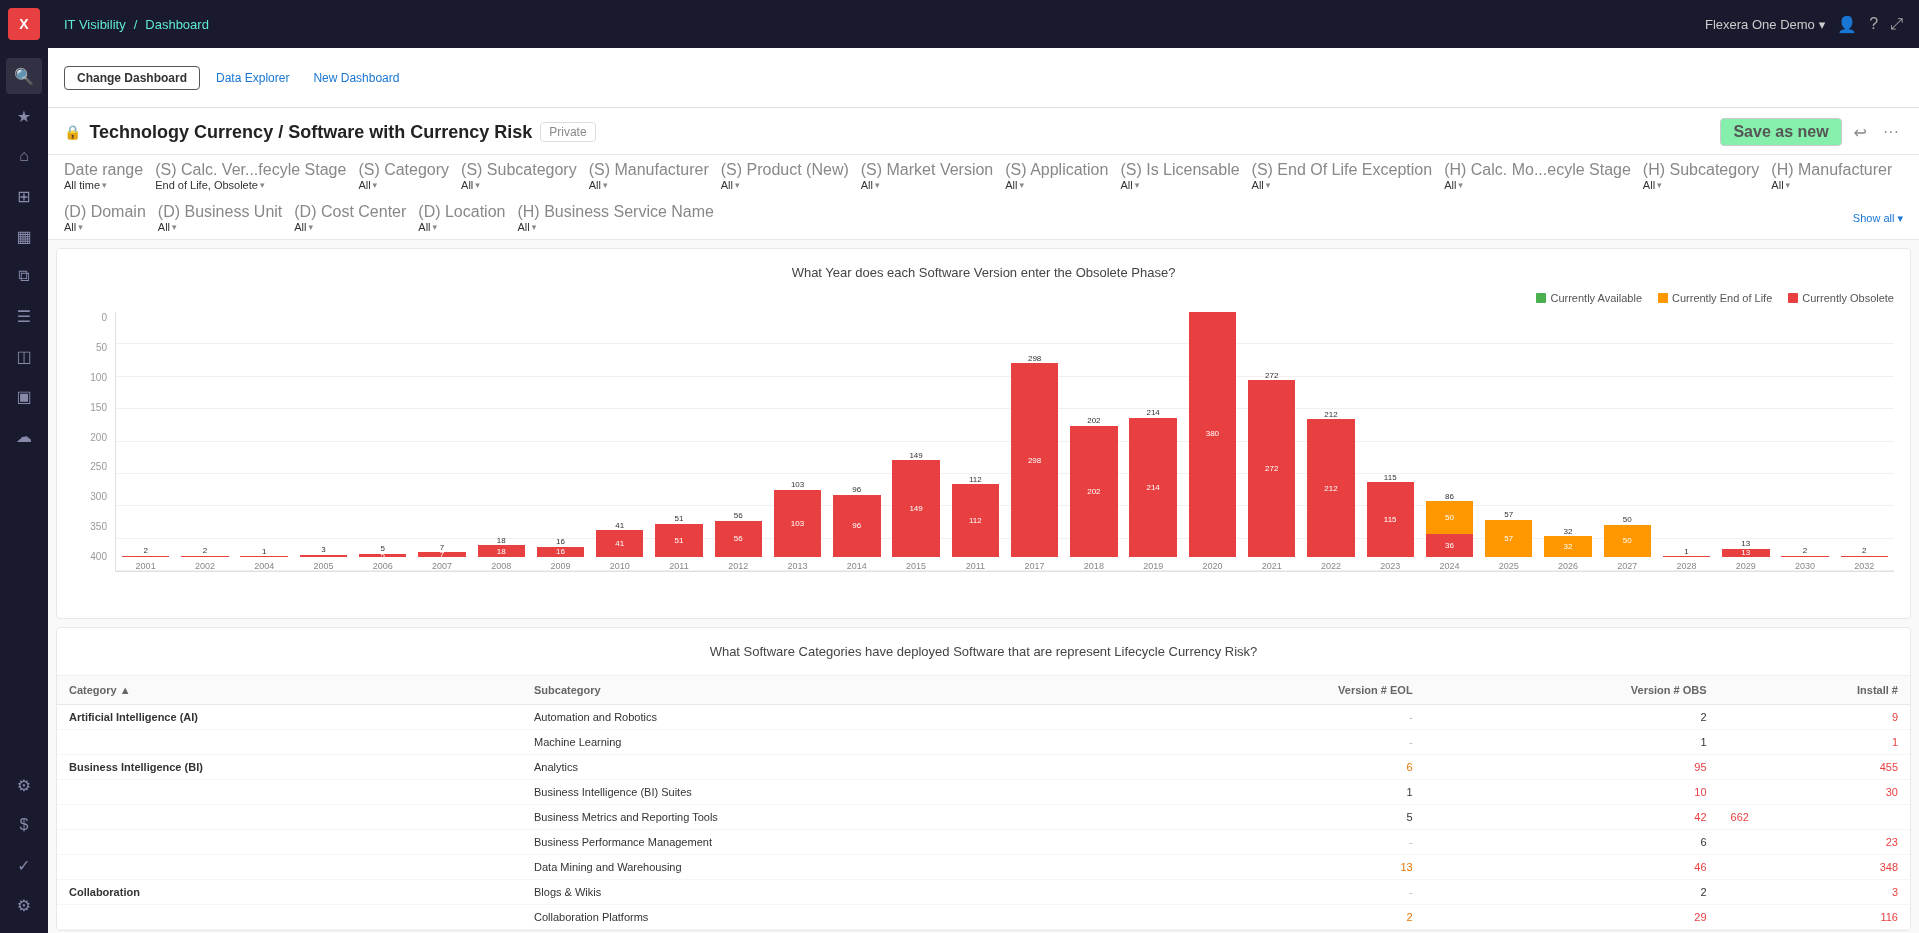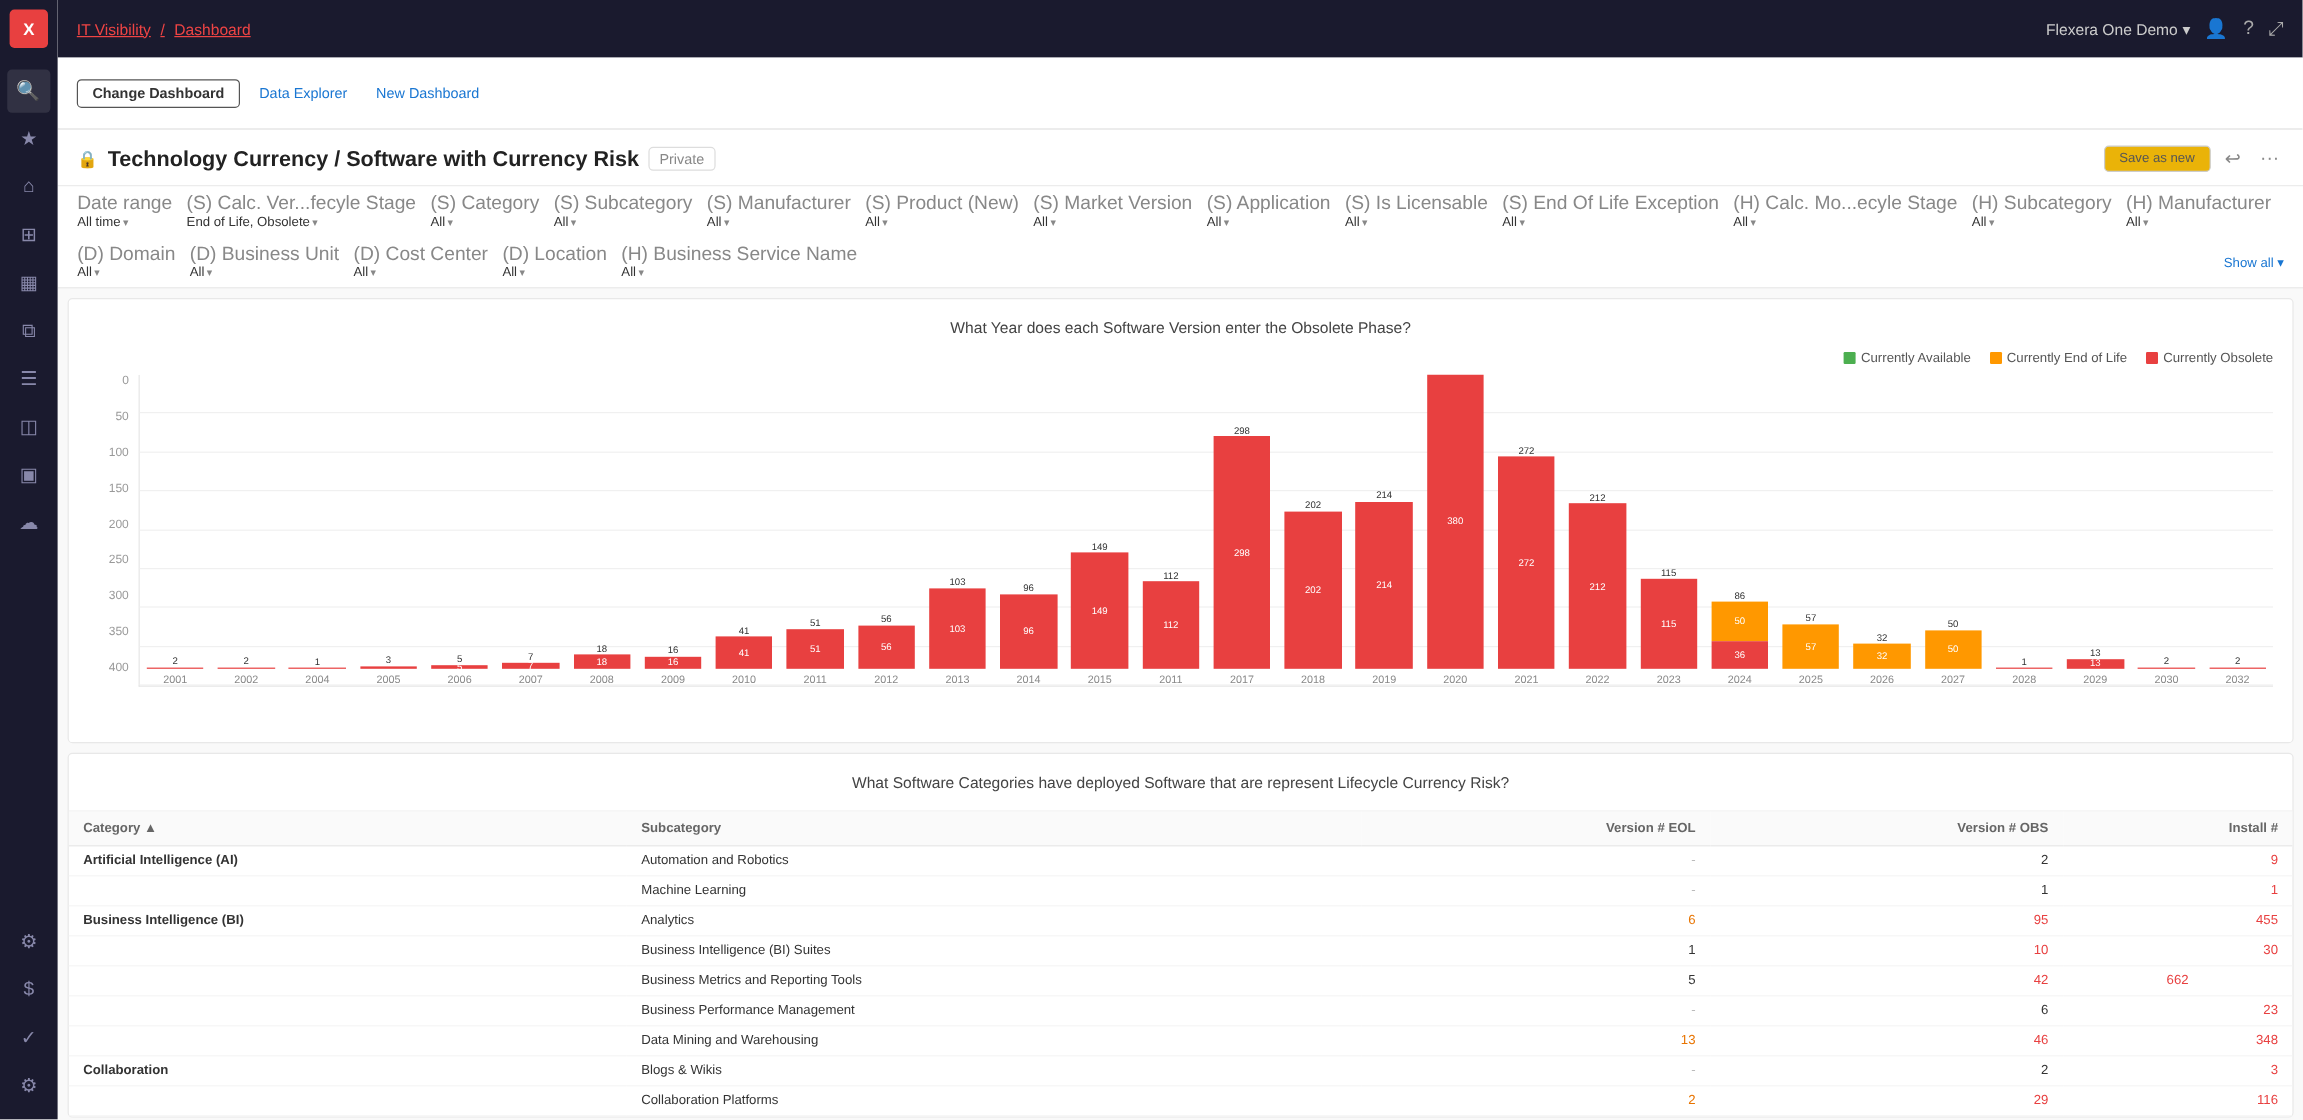--- a/index.html
+++ b/index.html
@@ -57,21 +57,21 @@
       padding: 0 16px;
       flex-shrink: 0;
     }
     .topbar-left {
       display: flex;
       align-items: center;
       gap: 8px;
       color: #ccc;
       font-size: 13px;
     }
-    .topbar-breadcrumb { color: #ef4444; text-decoration: underline; }
+    .topbar-breadcrumb { color: #5eead4; }
     .topbar-right {
       display: flex;
       align-items: center;
       gap: 12px;
       color: #ccc;
     }
     .topbar-account {
       display: flex; align-items: center; gap: 4px;
       color: #ccc; font-size: 13px; cursor: pointer;
     }
@@ -129,21 +129,21 @@
     .lock-icon { color: #aaa; font-size: 14px; }
     .dashboard-title { font-size: 18px; font-weight: 600; color: #222; }
     .private-badge {
       display: flex; align-items: center; gap: 4px;
       color: #888; font-size: 12px; border: 1px solid #ddd; border-radius: 4px; padding: 2px 8px;
     }
     .dashboard-actions {
       display: flex; align-items: center; gap: 8px;
     }
     .btn-save {
-      border: 1px solid #ccc; background: #eab308; border-radius: 4px; padding: 4px 12px; font-size: 11px; cursor: pointer; color: #555;
+      border: 1px solid #ccc; background: #86efac; border-radius: 4px; padding: 4px 12px; font-size: 16px; cursor: pointer; color: #555; font-weight: bold;
     }
     .btn-icon { background: none; border: none; cursor: pointer; color: #888; font-size: 16px; padding: 4px; }
 
     
     .filters-row {
       background: #fff;
       padding: 6px 16px;
       display: flex;
       align-items: center;
       gap: 12px;
@@ -708,21 +708,21 @@
               <td>Business Intelligence (BI) Suites</td>
               <td style="text-align: right;">1</td>
               <td style="text-align: right; color: rgb(232, 64, 64);">10</td>
               <td style="text-align: right; color: rgb(232, 64, 64);">30</td>
             </tr>
             <tr>
               <td style="font-weight: normal;"></td>
               <td>Business Metrics and Reporting Tools</td>
               <td style="text-align: right;">5</td>
               <td style="text-align: right; color: rgb(232, 64, 64);">42</td>
-              <td style="text-align: center; color: rgb(232, 64, 64);">662</td>
+              <td style="text-align: left; color: rgb(232, 64, 64);">662</td>
             </tr>
             <tr>
               <td style="font-weight: normal;"></td>
               <td>Business Performance Management</td>
               <td class="dash" style="text-align: right;">-</td>
               <td style="text-align: right;">6</td>
               <td style="text-align: right; color: rgb(232, 64, 64);">23</td>
             </tr>
             <tr>
               <td style="font-weight: normal;"></td>

